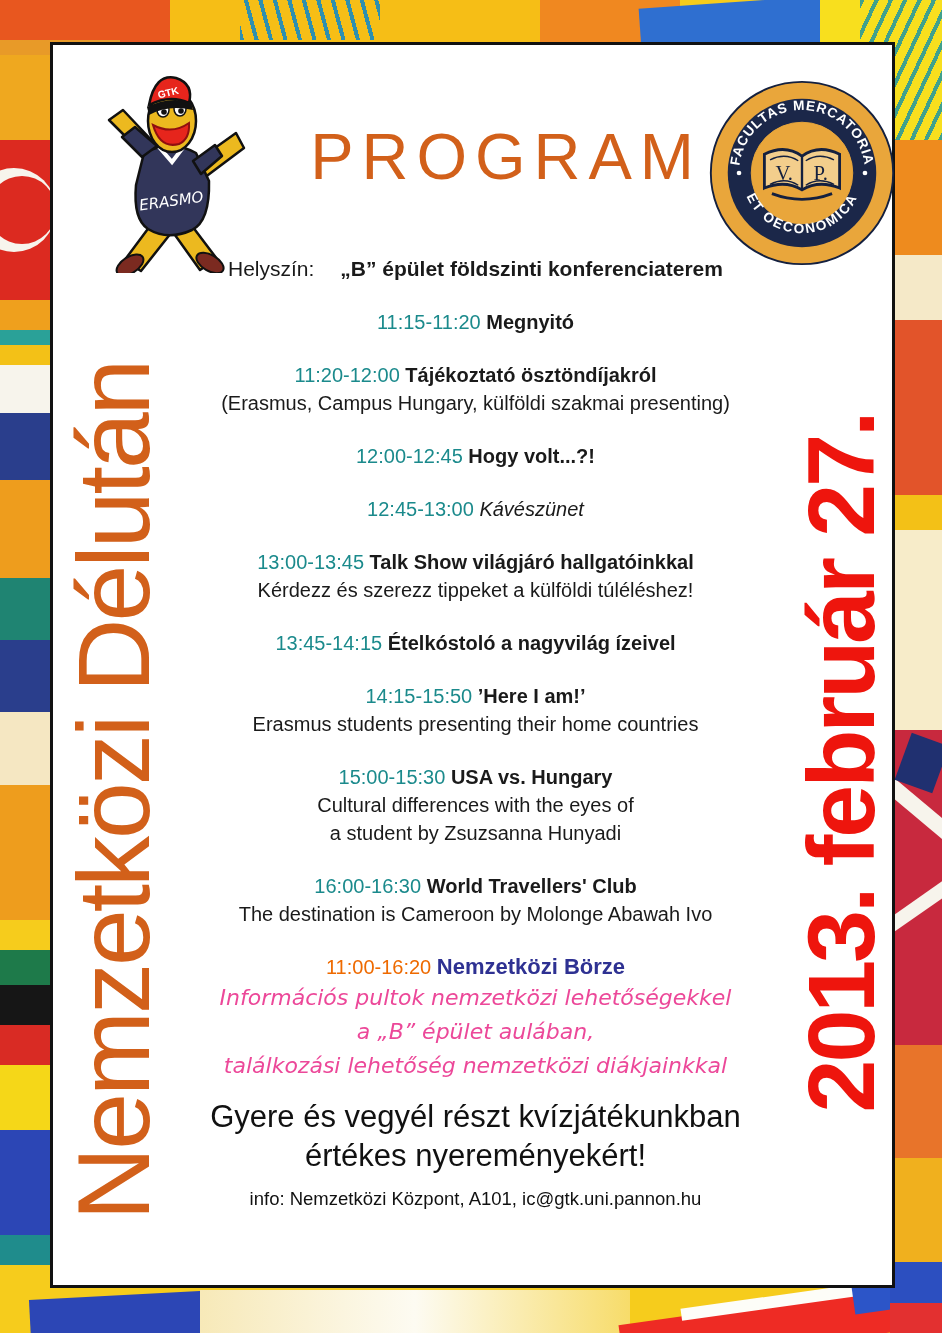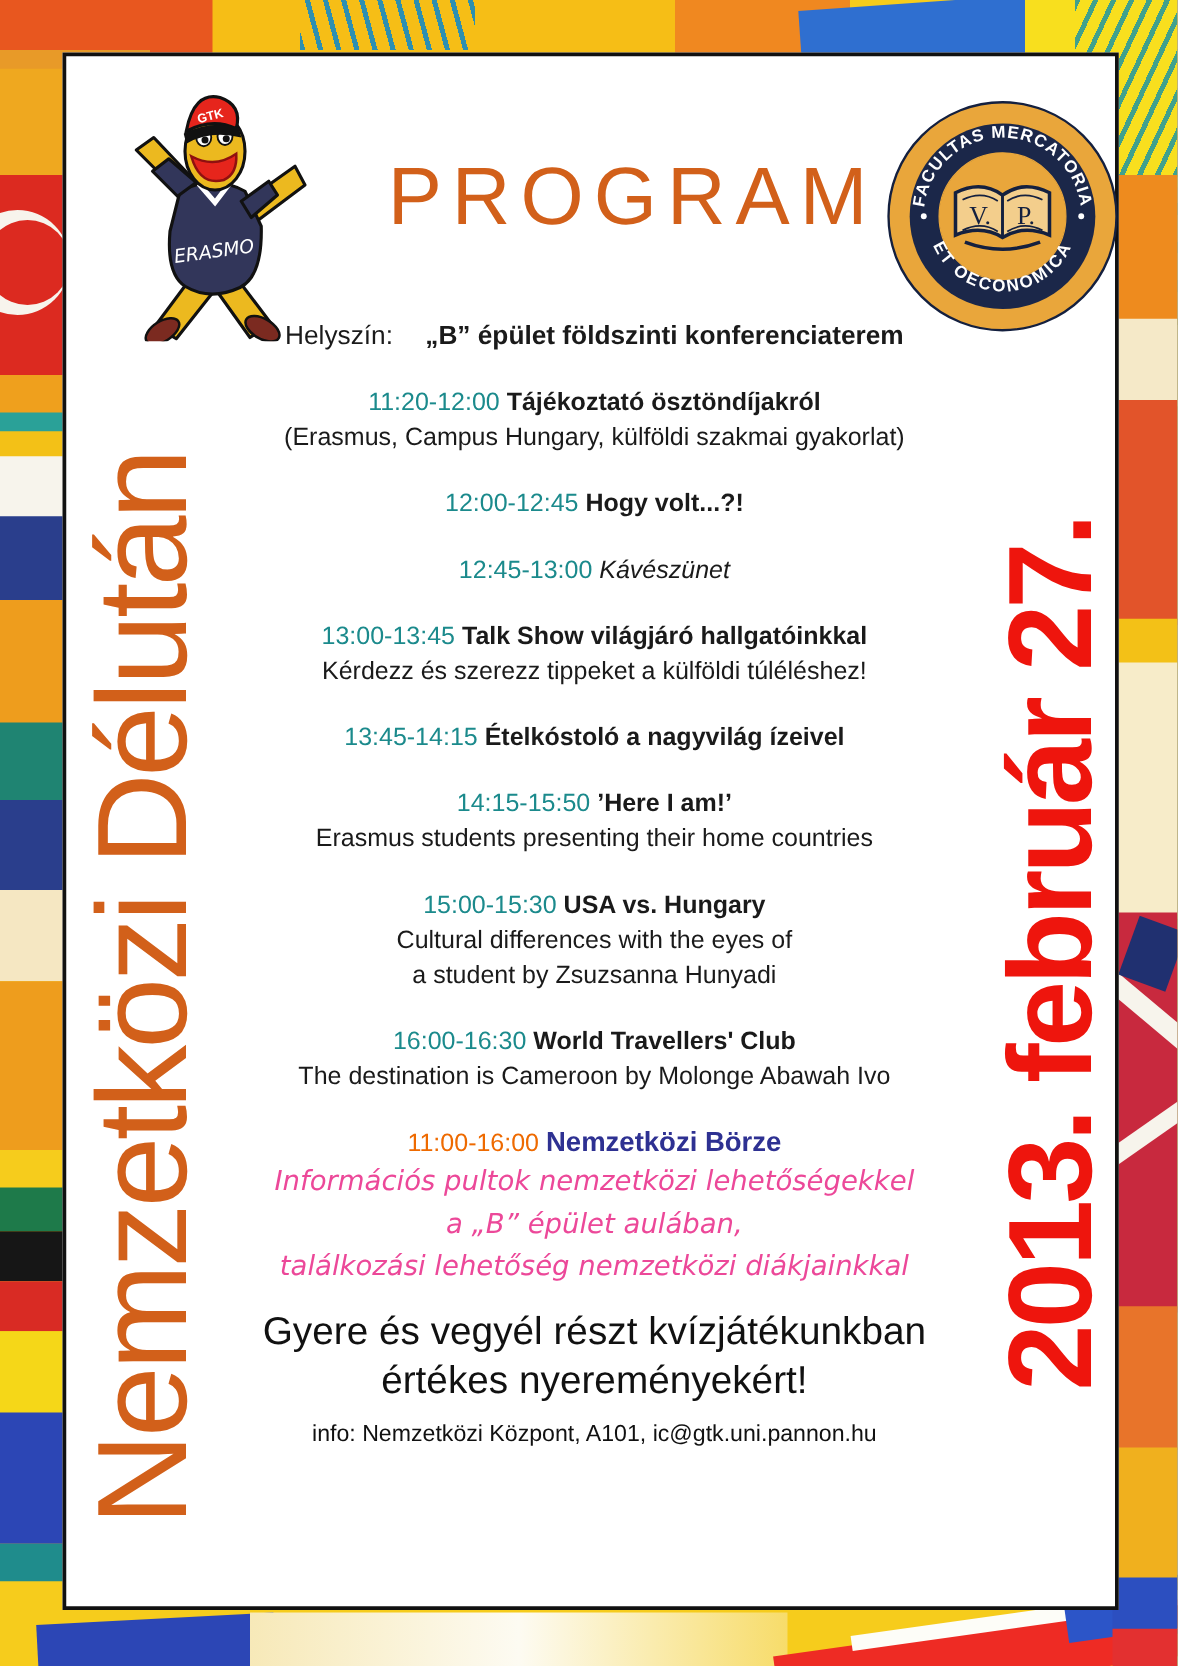--- a/index.html
+++ b/index.html
@@ -151,22 +151,25 @@
 
     <div class="content">
       <div class="venue">
         <span class="v-label">Helyszín:</span>
         <span> </span>
         <span class="v-bold">„B” épület földszinti konferenciaterem</span>
       </div>
 
       <div id="schedule">
           <div class="sched-item">
+            <div><span class="time">11:15-11:20</span> <span class="title">Megnyitó</span></div>
+          </div>
+          <div class="sched-item">
             <div><span class="time">11:20-12:00</span> <span class="title">Tájékoztató ösztöndíjakról</span></div>
-            <div class="sub">(Erasmus, Campus Hungary, külföldi szakmai gyakorlat)</div>
+            <div class="sub">(Erasmus, Campus Hungary, külföldi szakmai presenting)</div>
           </div>
           <div class="sched-item">
             <div><span class="time">12:00-12:45</span> <span class="title">Hogy volt...?!</span></div>
           </div>
           <div class="sched-item italic">
             <div><span class="time">12:45-13:00</span> <span class="title">Kávészünet</span></div>
           </div>
           <div class="sched-item">
             <div><span class="time">13:00-13:45</span> <span class="title">Talk Show világjáró hallgatóinkkal</span></div>
             <div class="sub">Kérdezz és szerezz tippeket a külföldi túléléshez!</div>
@@ -181,21 +184,21 @@
           <div class="sched-item">
             <div><span class="time">15:00-15:30</span> <span class="title">USA vs. Hungary</span></div>
             <div class="sub">Cultural differences with the eyes of</div>
             <div class="sub">a student by Zsuzsanna Hunyadi</div>
           </div>
           <div class="sched-item">
             <div><span class="time">16:00-16:30</span> <span class="title">World Travellers' Club</span></div>
             <div class="sub">The destination is Cameroon by Molonge Abawah Ivo</div>
           </div>
           <div class="sched-item borze">
-            <div><span class="time">11:00-16:00</span> <span class="title">Nemzetközi Börze</span></div>
+            <div><span class="time">11:00-16:20</span> <span class="title">Nemzetközi Börze</span></div>
             <div class="sub">Információs pultok nemzetközi lehetőségekkel</div>
             <div class="sub">a „B” épület aulában,</div>
             <div class="sub">találkozási lehetőség nemzetközi diákjainkkal</div>
           </div>
         </div>
 
       <div class="cta">
         <div>Gyere és vegyél részt kvízjátékunkban</div>
         <div>értékes nyereményekért!</div>
       </div>

